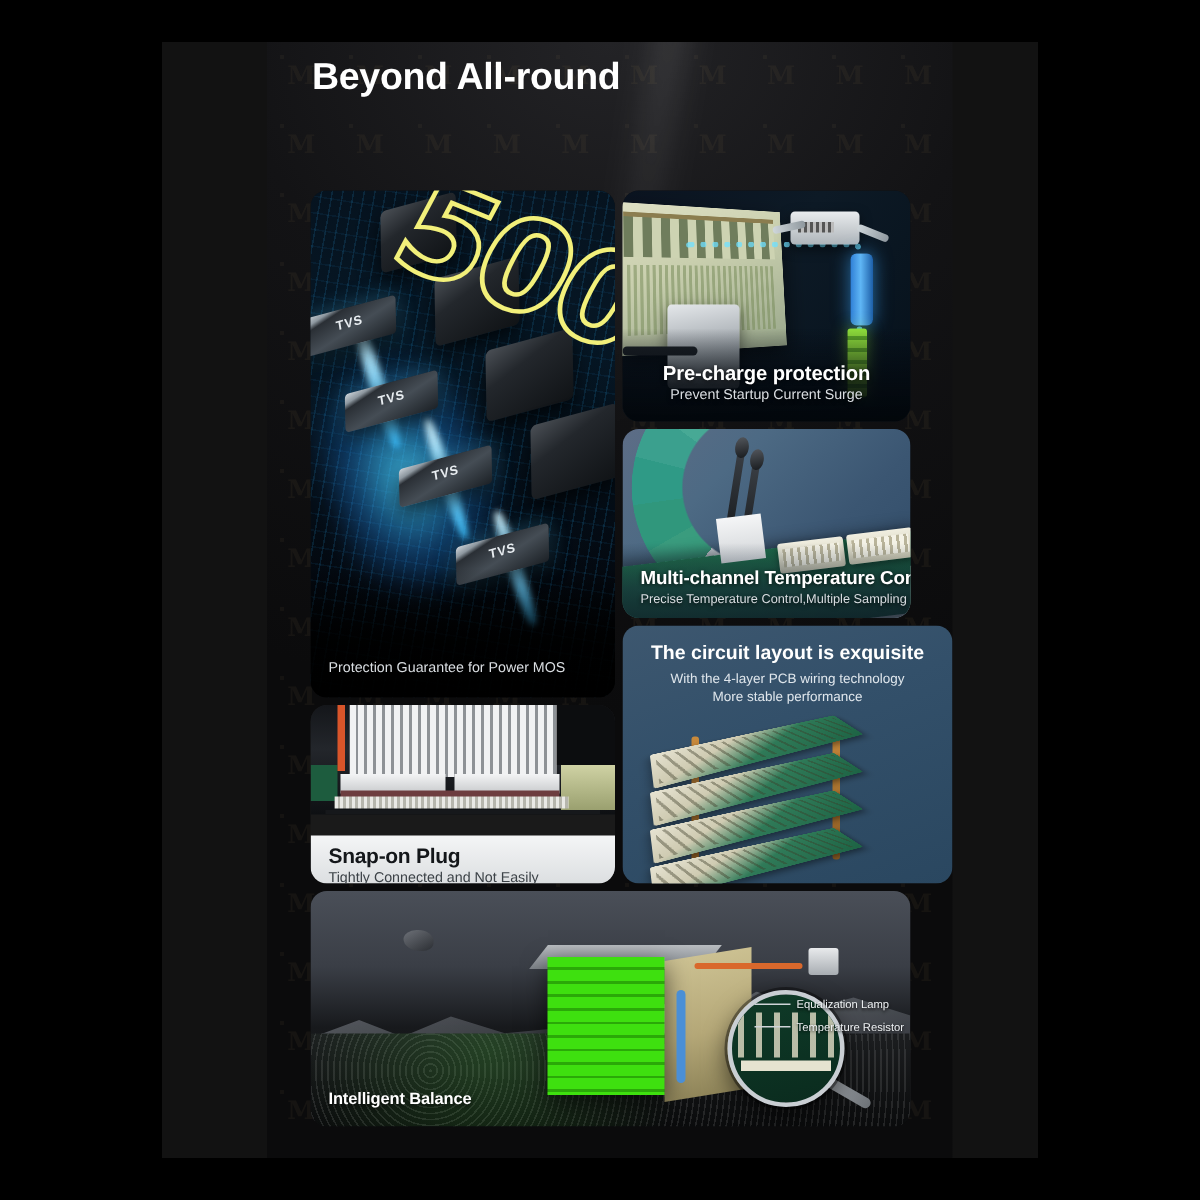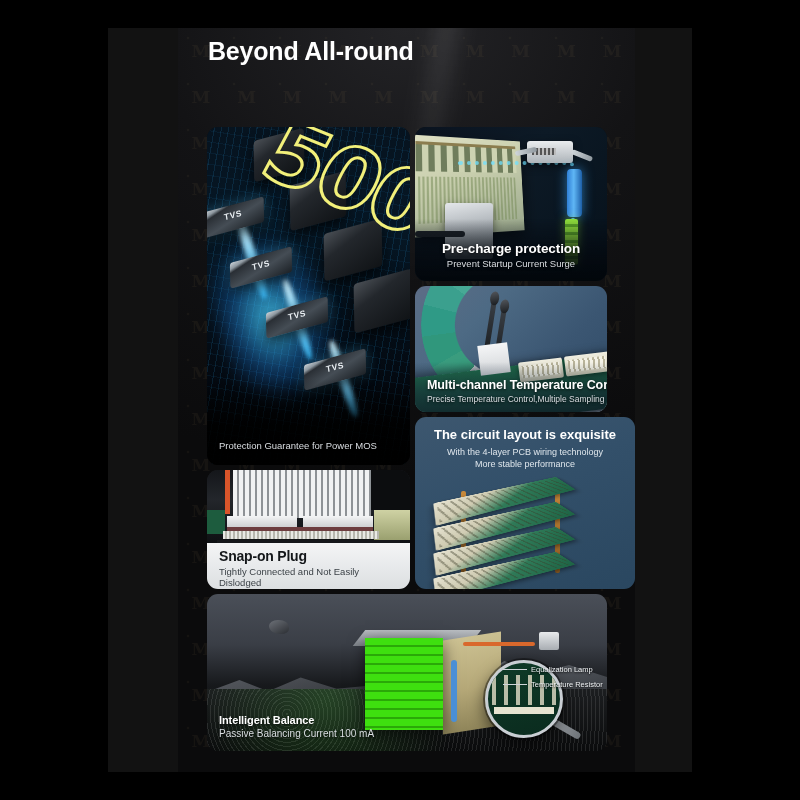--- a/index.html
+++ b/index.html
@@ -260,21 +260,21 @@
   .e-white1{position:absolute;left:20px;top:46px;width:70px;height:13px;background:linear-gradient(180deg,#f3f4f5,#c8cacc);}
   .e-white2{position:absolute;left:96px;top:46px;width:70px;height:13px;background:linear-gradient(180deg,#f3f4f5,#c8cacc);}
   .e-maroon{position:absolute;left:20px;top:57px;width:146px;height:5px;background:#6d3d3f;}
   .e-pcb{position:absolute;left:16px;top:61px;width:156px;height:8px;
     background:repeating-linear-gradient(90deg,#e9e9e5 0 2px,#b6b6ad 2px 4px);}
   .e-green{position:absolute;right:-2px;top:40px;width:38px;height:30px;
     background:linear-gradient(180deg,#cfd2a4,#9aa06f);}
   .e-greenL{position:absolute;left:-2px;top:40px;width:20px;height:24px;background:#1d5c3e;}
   .e-dark{position:absolute;right:0;top:0;width:42px;height:40px;background:#0c0d0f;}
   .e-bar{position:absolute;left:10px;right:10px;top:70px;height:3px;background:#16181b;}
-  .e-caption{position:absolute;left:0;right:0;bottom:0;height:46px;
+  .e-caption{position:absolute;left:0;right:0;bottom:0;height:32px;
     background:linear-gradient(180deg,#f4f5f6,#dcdfe1);padding:5px 12px 0;box-sizing:border-box;}
   .e-caption .t{color:#14171a;font-size:14px;font-weight:700;letter-spacing:-.2px;}
   .e-caption .s{color:#3c4247;font-size:9.5px;margin-top:2px;}
 
   
   #cardF{left:0;top:467px;width:400px;height:157px;}
   .f-bg{position:absolute;inset:0;
     background:linear-gradient(180deg,#4a4f58 0%,#3a3e46 32%,#17191c 58%,#0a0b0c 100%);}
   .f-rock-r{position:absolute;right:0;top:58px;width:190px;height:50px;
     background:linear-gradient(160deg,#7a7e85,#3c4046);
@@ -657,19 +657,18 @@
             <span>Equalization Lamp</span>
           </div>
           <div class="f-co">
             <span class="ln"></span>
             <span>Temperature Resistor</span>
           </div>
         </div>
 
         <div class="cap">
           <div class="t">Intelligent Balance</div>
-          <div class="s">Passive Balancing Current 100 mA</div>
         </div>
       </div>
 
     </div>
   </div>
 </div>
 
 </body></html>

